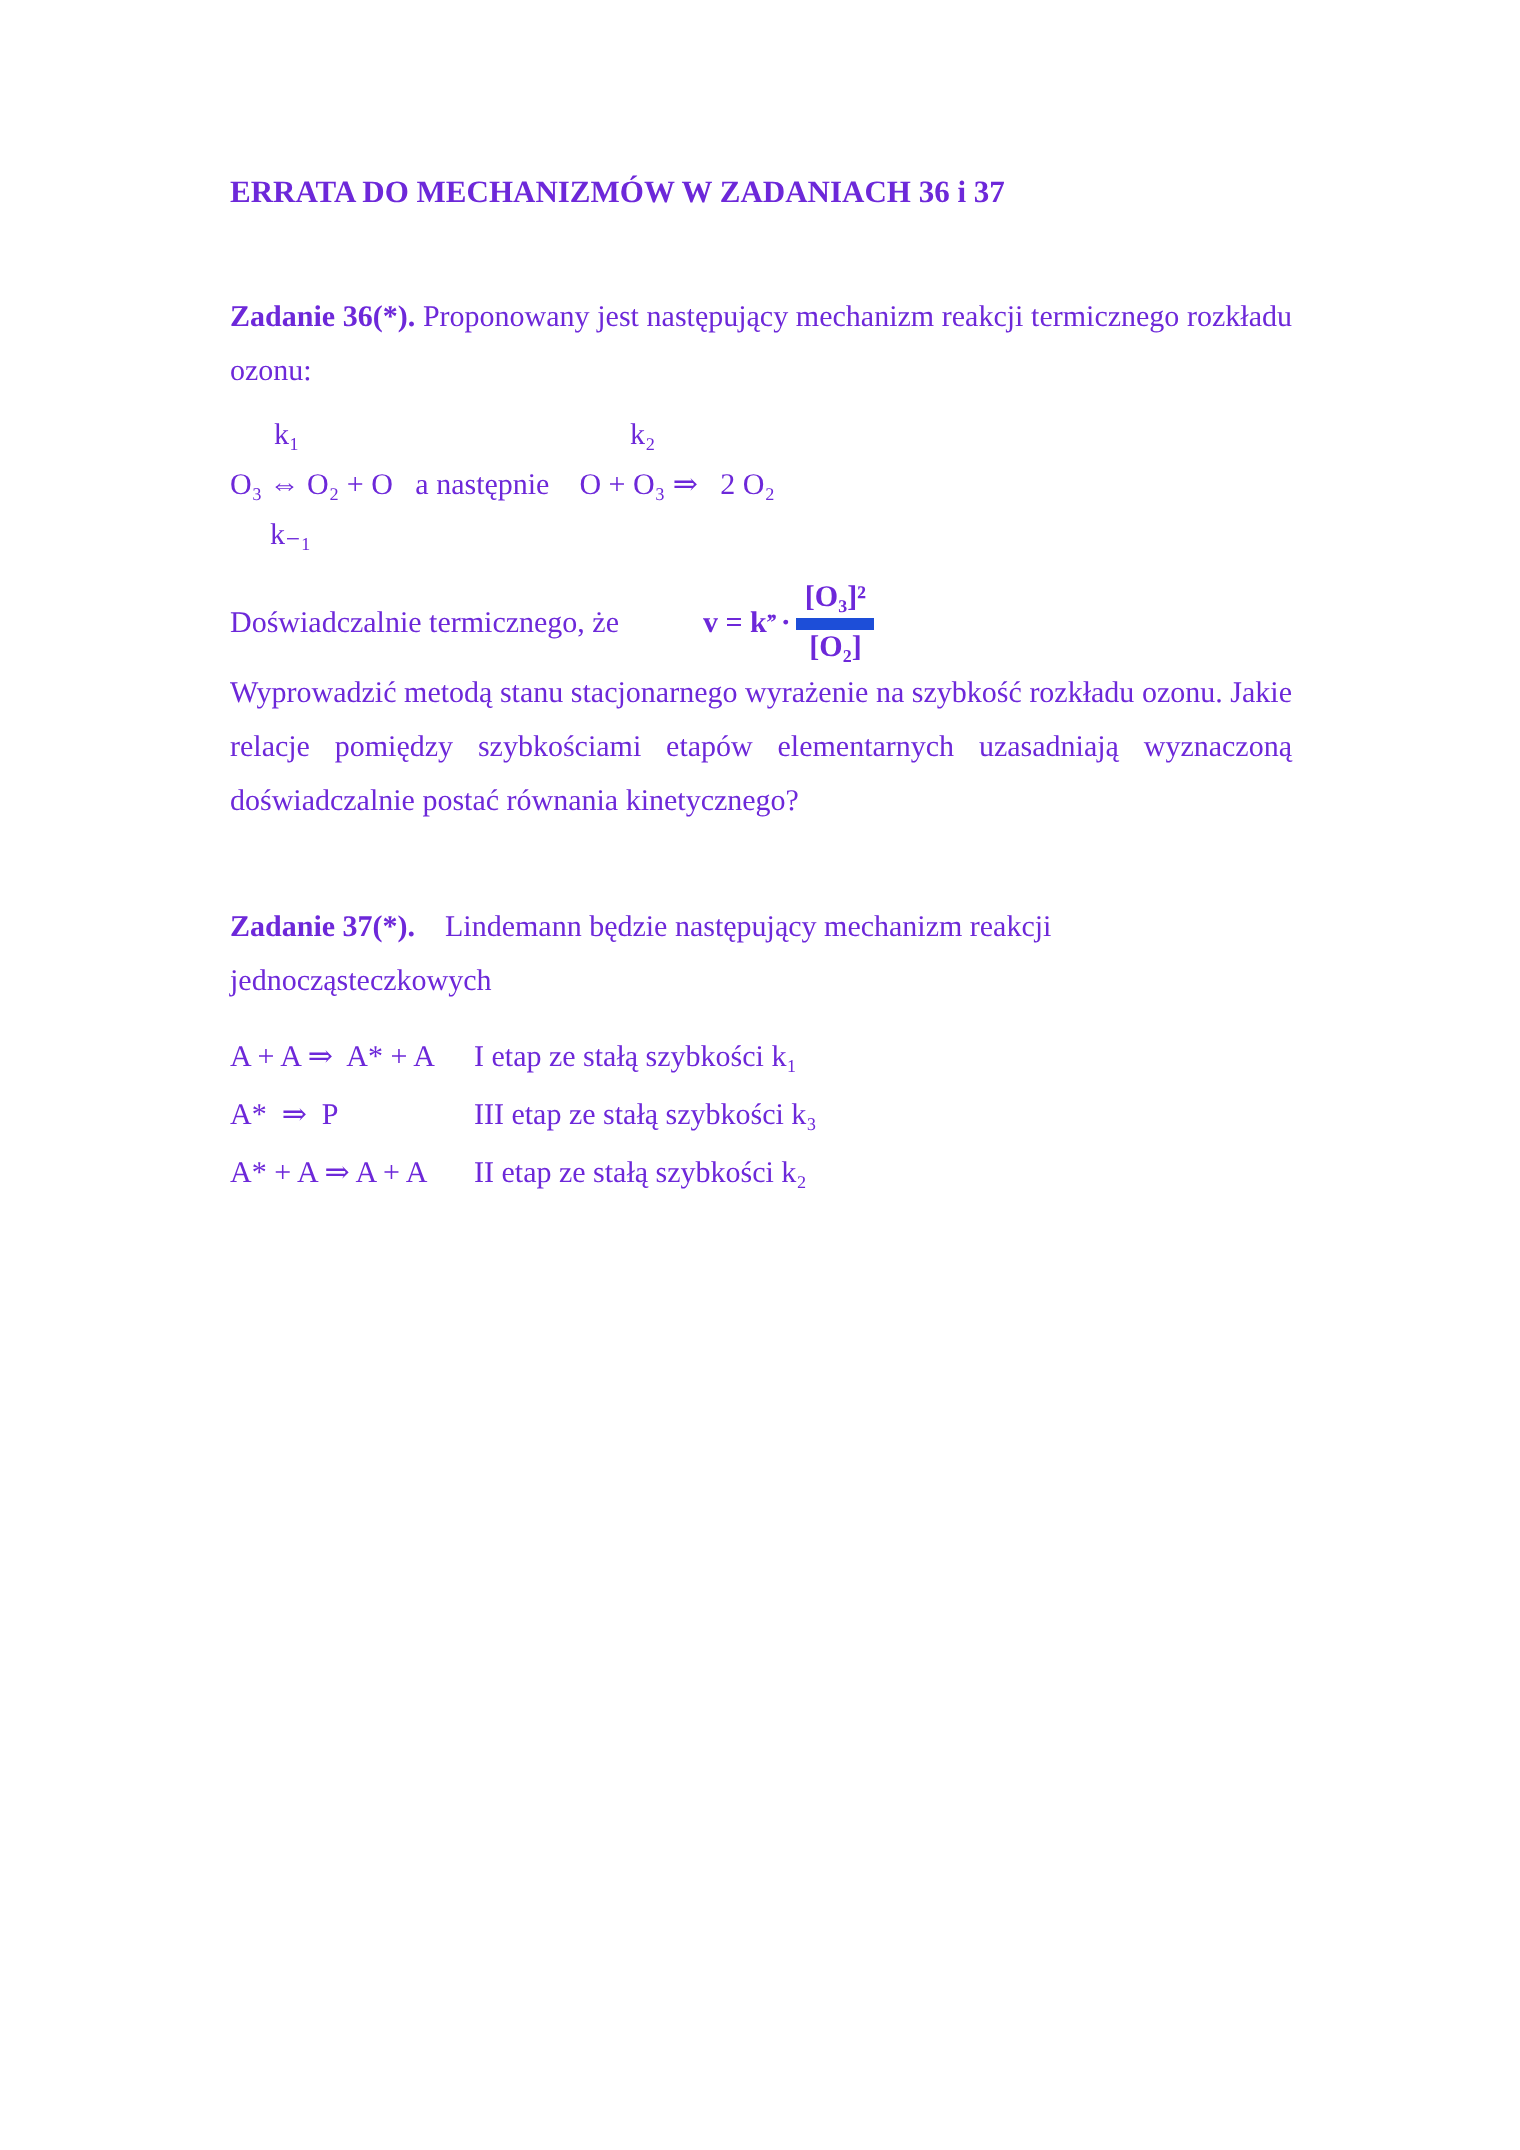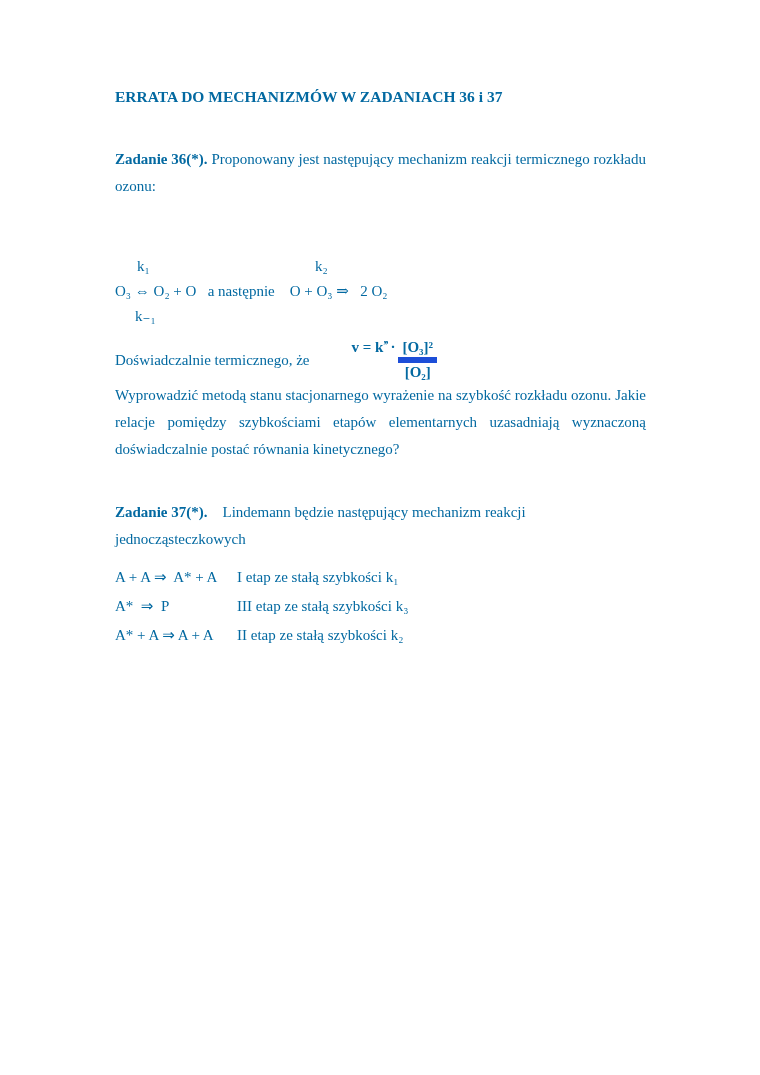--- a/index.html
+++ b/index.html
@@ -1,42 +1,42 @@
 <!DOCTYPE html>
 <html><head>
 <meta charset="utf-8">
 <style>
   html,body{margin:0;padding:0;background:#e8e8e8;}
   .sheet{
     width:760px;height:1075px;background:#ffffff;box-sizing:border-box;
     padding:88px 114px 0 115px;position:relative;
     font-family:"Liberation Serif","DejaVu Serif",serif;
-    font-size:15px;color:#0369a1;
+    font-size:15px;color:#6d28d9;
   }
   .title{font-weight:bold;font-size:15.5px;margin:0 0 40px 0;}
   p.par{margin:0;text-align:justify;line-height:27px;}
   .lead-bold{font-weight:bold;margin-top:44px;}
   .gap{white-space:pre;}
   .mech{margin-top:6px;line-height:25px;}
   .mech-line{white-space:pre;}
   .kline{white-space:pre;}
-  .k1{display:inline-block;width:200px;padding-left:22px;box-sizing:border-box;margin-top:48px;}
+  .k1{display:inline-block;width:200px;padding-left:22px;box-sizing:border-box;}
   .k2{display:inline-block;}
   .km1{padding-left:20px;}
   .observed-row{display:flex;align-items:center;margin-top:10px;line-height:normal;}
-  .formula{display:inline-flex;font-weight:bold;margin-left:42px;}
+  .formula{display:inline-flex;align-items:center;font-weight:bold;margin-left:42px;}
   .primes{position:relative;top:-7px;font-size:12px;letter-spacing:-1px;}
   .cdot{padding:0 3px;}
   .frac{display:inline-block;text-align:center;vertical-align:middle;line-height:1.15;}
   .frac .num{display:block;border-bottom:6px solid #1d4ed8;padding:0 4px 1px 4px;}
   .frac .den{display:block;padding-top:1px;}
   .sect36-q{margin-top:14px;}
   .sect37{margin-top:36px;}
   .steps{margin-top:10px;line-height:29px;}
-  .step{white-space:pre;font-family:Liberation Serif, serif;}
+  .step{white-space:pre;}
   .step .eq{display:inline-block;width:122px;white-space:pre;}
   .final-q{margin-top:4px;}
 </style>
 </head>
 <body>
 
 <div class="sheet">
 
   <h1 class="title">ERRATA DO MECHANIZMÓW W ZADANIACH 36 i 37</h1>
 

